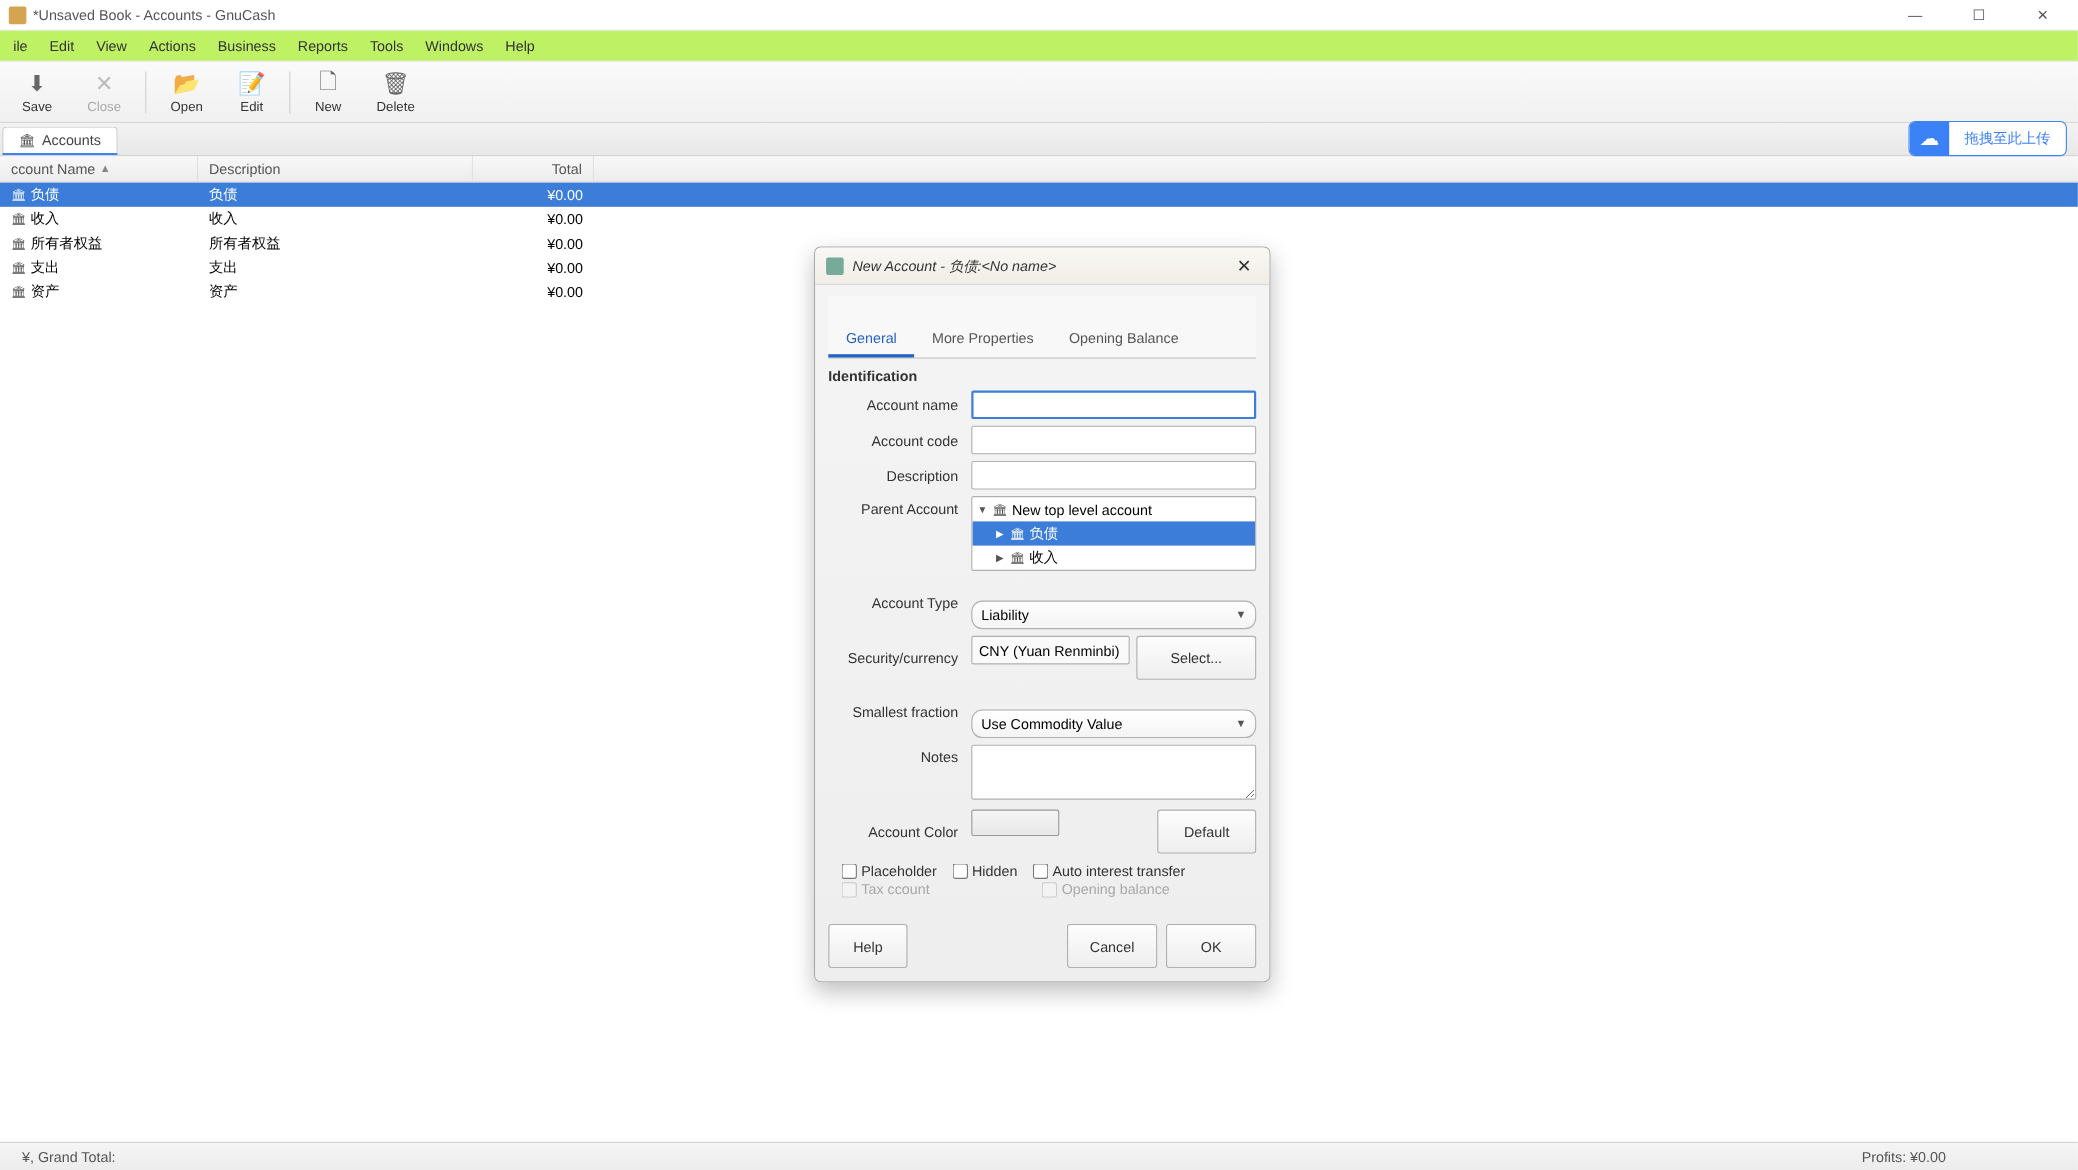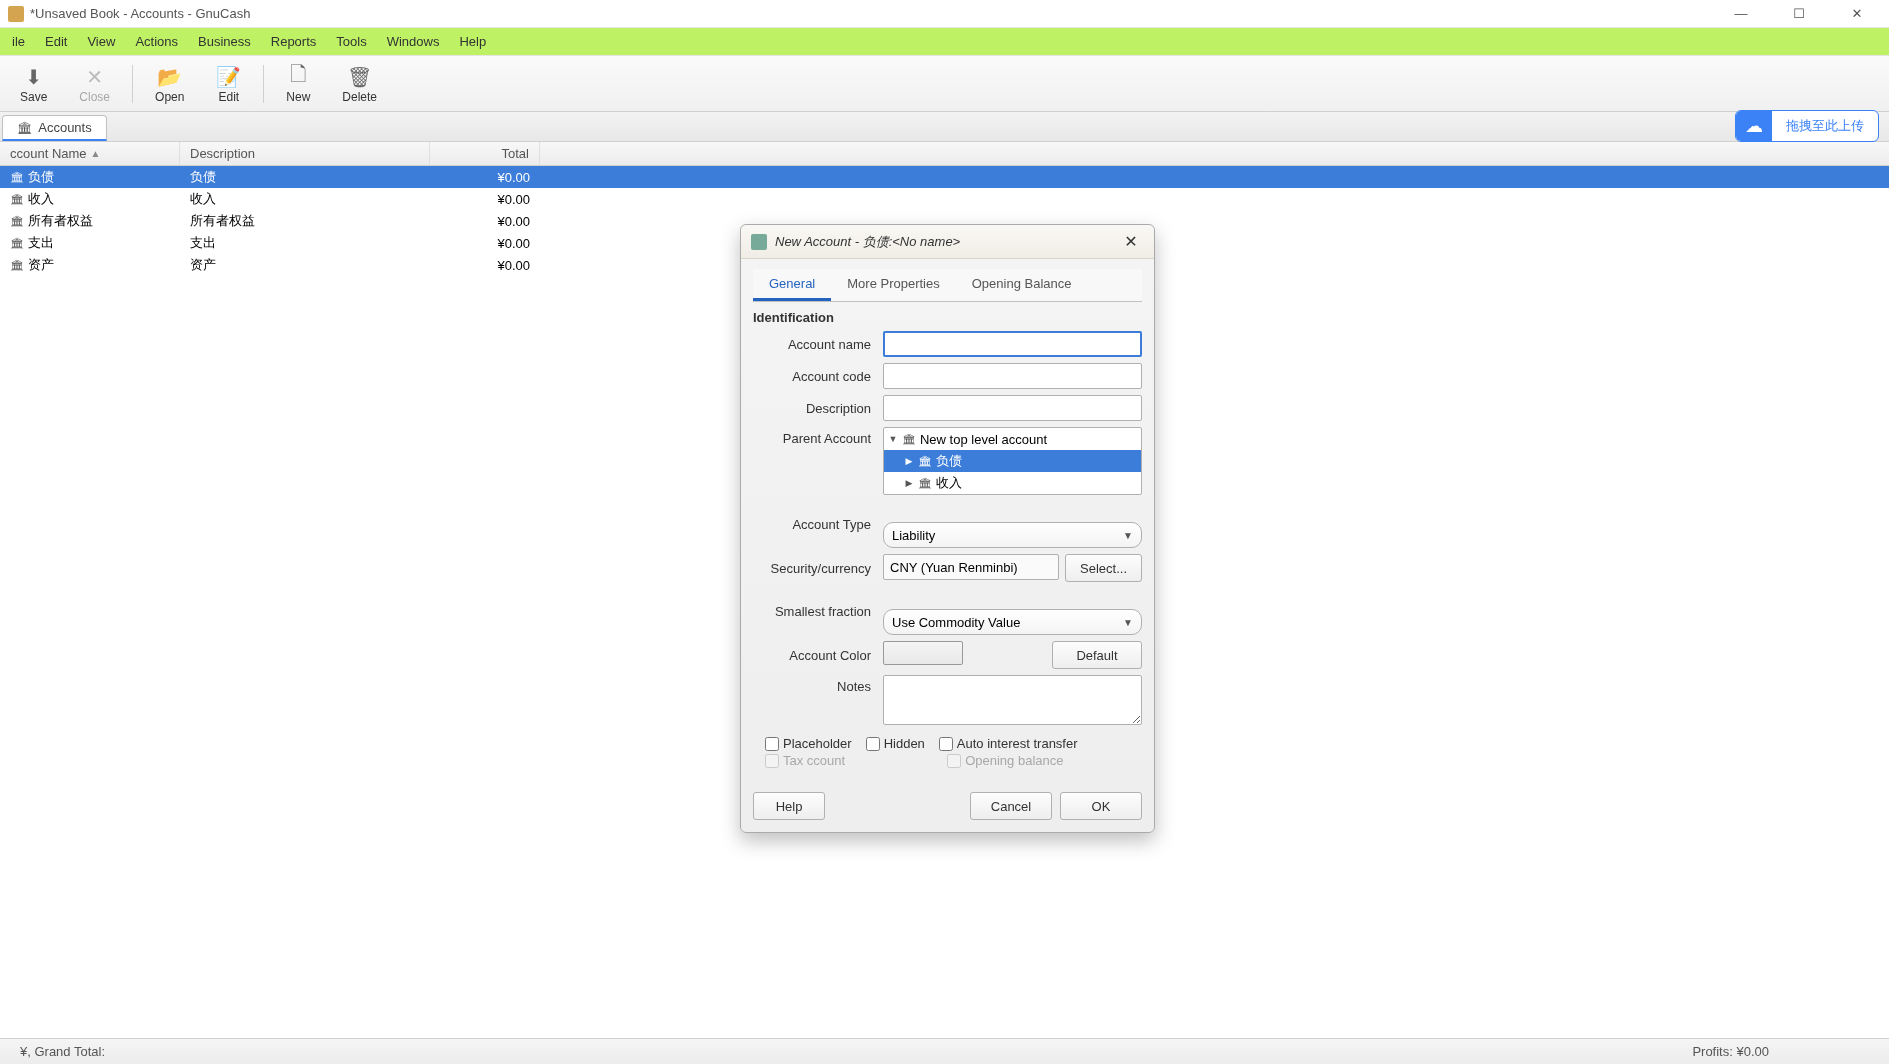--- a/index.html
+++ b/index.html
@@ -59,40 +59,40 @@
     
     
     .dialog { position: absolute; left: 740px; top: 224px; width: 415px; background: linear-gradient(#f4f4f4, #eee); border: 1px solid #aaa; border-radius: 6px; box-shadow: 0 8px 20px rgba(0,0,0,0.25); }
     .dlg-title { height: 34px; display: flex; align-items: center; padding: 0 10px; background: linear-gradient(#faf8f4, #f0ede6); border-bottom: 1px solid #d8d4cc; border-radius: 6px 6px 0 0; }
     .dlg-title-icon { width: 16px; height: 16px; background: #7a9; border-radius: 2px; margin-right: 8px; }
     .dlg-title-text { flex: 1; color: #333; font-style: italic; }
     .dlg-close { width: 26px; text-align: center; cursor: pointer; color: #333; font-size: 16px; }
     
     .dlg-body { padding: 10px 12px 14px; }
     .dlg-tabs { display: flex; border-bottom: 1px solid #c0c0c0; margin-bottom: 8px; background: #f8f8f8; }
-    .dlg-tab { padding: 7px 16px; color: #555; cursor: pointer; border-bottom: 3px solid transparent; }
+    .dlg-tab { padding: 7px 16px; color: #555; cursor: pointer; border-bottom: 3px solid transparent; margin-top: 24px; }
     .dlg-tab.active { color: #2563c0; border-bottom-color: #2563c0; font-weight: 500; }
     
     .section-title { font-weight: bold; color: #333; margin: 4px 0 6px; }
     .form-row { display: flex; align-items: center; margin-bottom: 6px; }
     .form-label { width: 130px; text-align: right; padding-right: 12px; color: #333; }
     .form-field { flex: 1; }
     .txt { width: 100%; height: 26px; border: 1px solid #b0b0b0; border-radius: 2px; padding: 2px 6px; background: #fff; }
     .txt.focused { border: 2px solid #3b7dd8; }
     .combo { width: 100%; height: 26px; border: 1px solid #b0b0b0; border-radius: 10px; background: linear-gradient(#fff,#f4f4f4); display: flex; align-items: center; padding: 0 8px; justify-content: space-between; margin-top: 21px; }
     .combo-arrow { font-size: 10px; color: #555; }
     
     .parent-tree { border: 1px solid #b0b0b0; background: #fff; border-radius: 2px; max-height: 70px; overflow: hidden; }
     .pt-row { height: 22px; display: flex; align-items: center; padding: 0 4px; gap: 4px; }
     .pt-row.sel { background: #3b7dd8; color: #fff; }
     .pt-arrow { font-size: 9px; color: #555; width: 10px; text-align: center; }
     .pt-row.sel .pt-arrow { color: #fff; }
     
     .hsplit { display: flex; gap: 6px; }
-    .btn { height: 28px; padding: 0 14px; border: 1px solid #b0b0b0; border-radius: 3px; background: linear-gradient(#fdfdfd,#eee); cursor: pointer; display: flex; align-items: center; justify-content: center; color: #333; }
+    .btn { height: 40px; padding: 0 30px; border: 1px solid #b0b0b0; border-radius: 3px; background: linear-gradient(#fdfdfd,#eee); cursor: pointer; display: flex; align-items: center; justify-content: center; color: #333; }
     .color-swatch { width: 80px; height: 24px; border: 1px solid #999; background: linear-gradient(#f5f5f5,#e8e8e8); border-radius: 2px; }
     .notes-area { width: 100%; height: 50px; border: 1px solid #b0b0b0; border-radius: 2px; background: #fff; }
     
     .checks-row { display: flex; flex-wrap: wrap; gap: 6px 14px; margin-top: 8px; margin-left: 12px; }
     .chk { display: flex; align-items: center; gap: 4px; color: #333; }
     .chk.disabled { color: #a8a8a8; }
     .chk input { width: 14px; height: 14px; }
     
     .dlg-btns { display: flex; gap: 8px; padding: 10px 12px 12px; align-items: center; }
     .dlg-btns .spacer { flex: 1; }
@@ -287,32 +287,32 @@
     </div>
     <div class="form-row">
       <div class="form-label">Smallest fraction</div>
       <div class="form-field">
         <div class="combo">
           <span>Use Commodity Value</span>
           <span class="combo-arrow">▼</span>
         </div>
       </div>
     </div>
+    <div class="form-row" style="align-items:flex-start">
+      <div class="form-label" style="padding-top:4px">Notes</div>
+      <div class="form-field"><textarea class="notes-area" style=""></textarea></div>
+    </div>
     <div class="form-row">
       <div class="form-label">Account Color</div>
       <div class="form-field hsplit">
         <div class="color-swatch"></div>
         <div style="flex:1"></div>
         <div class="btn" style="width:90px">Default</div>
       </div>
     </div>
-    <div class="form-row" style="align-items:flex-start">
-      <div class="form-label" style="padding-top:4px">Notes</div>
-      <div class="form-field"><textarea class="notes-area" style=""></textarea></div>
-    </div>
 
     <div class="checks-row">
       <label class="chk">
           <input type="checkbox" style="">
           <span>Placeholder</span>
         </label>
       <label class="chk">
           <input type="checkbox" style="">
           <span>Hidden</span>
         </label>

